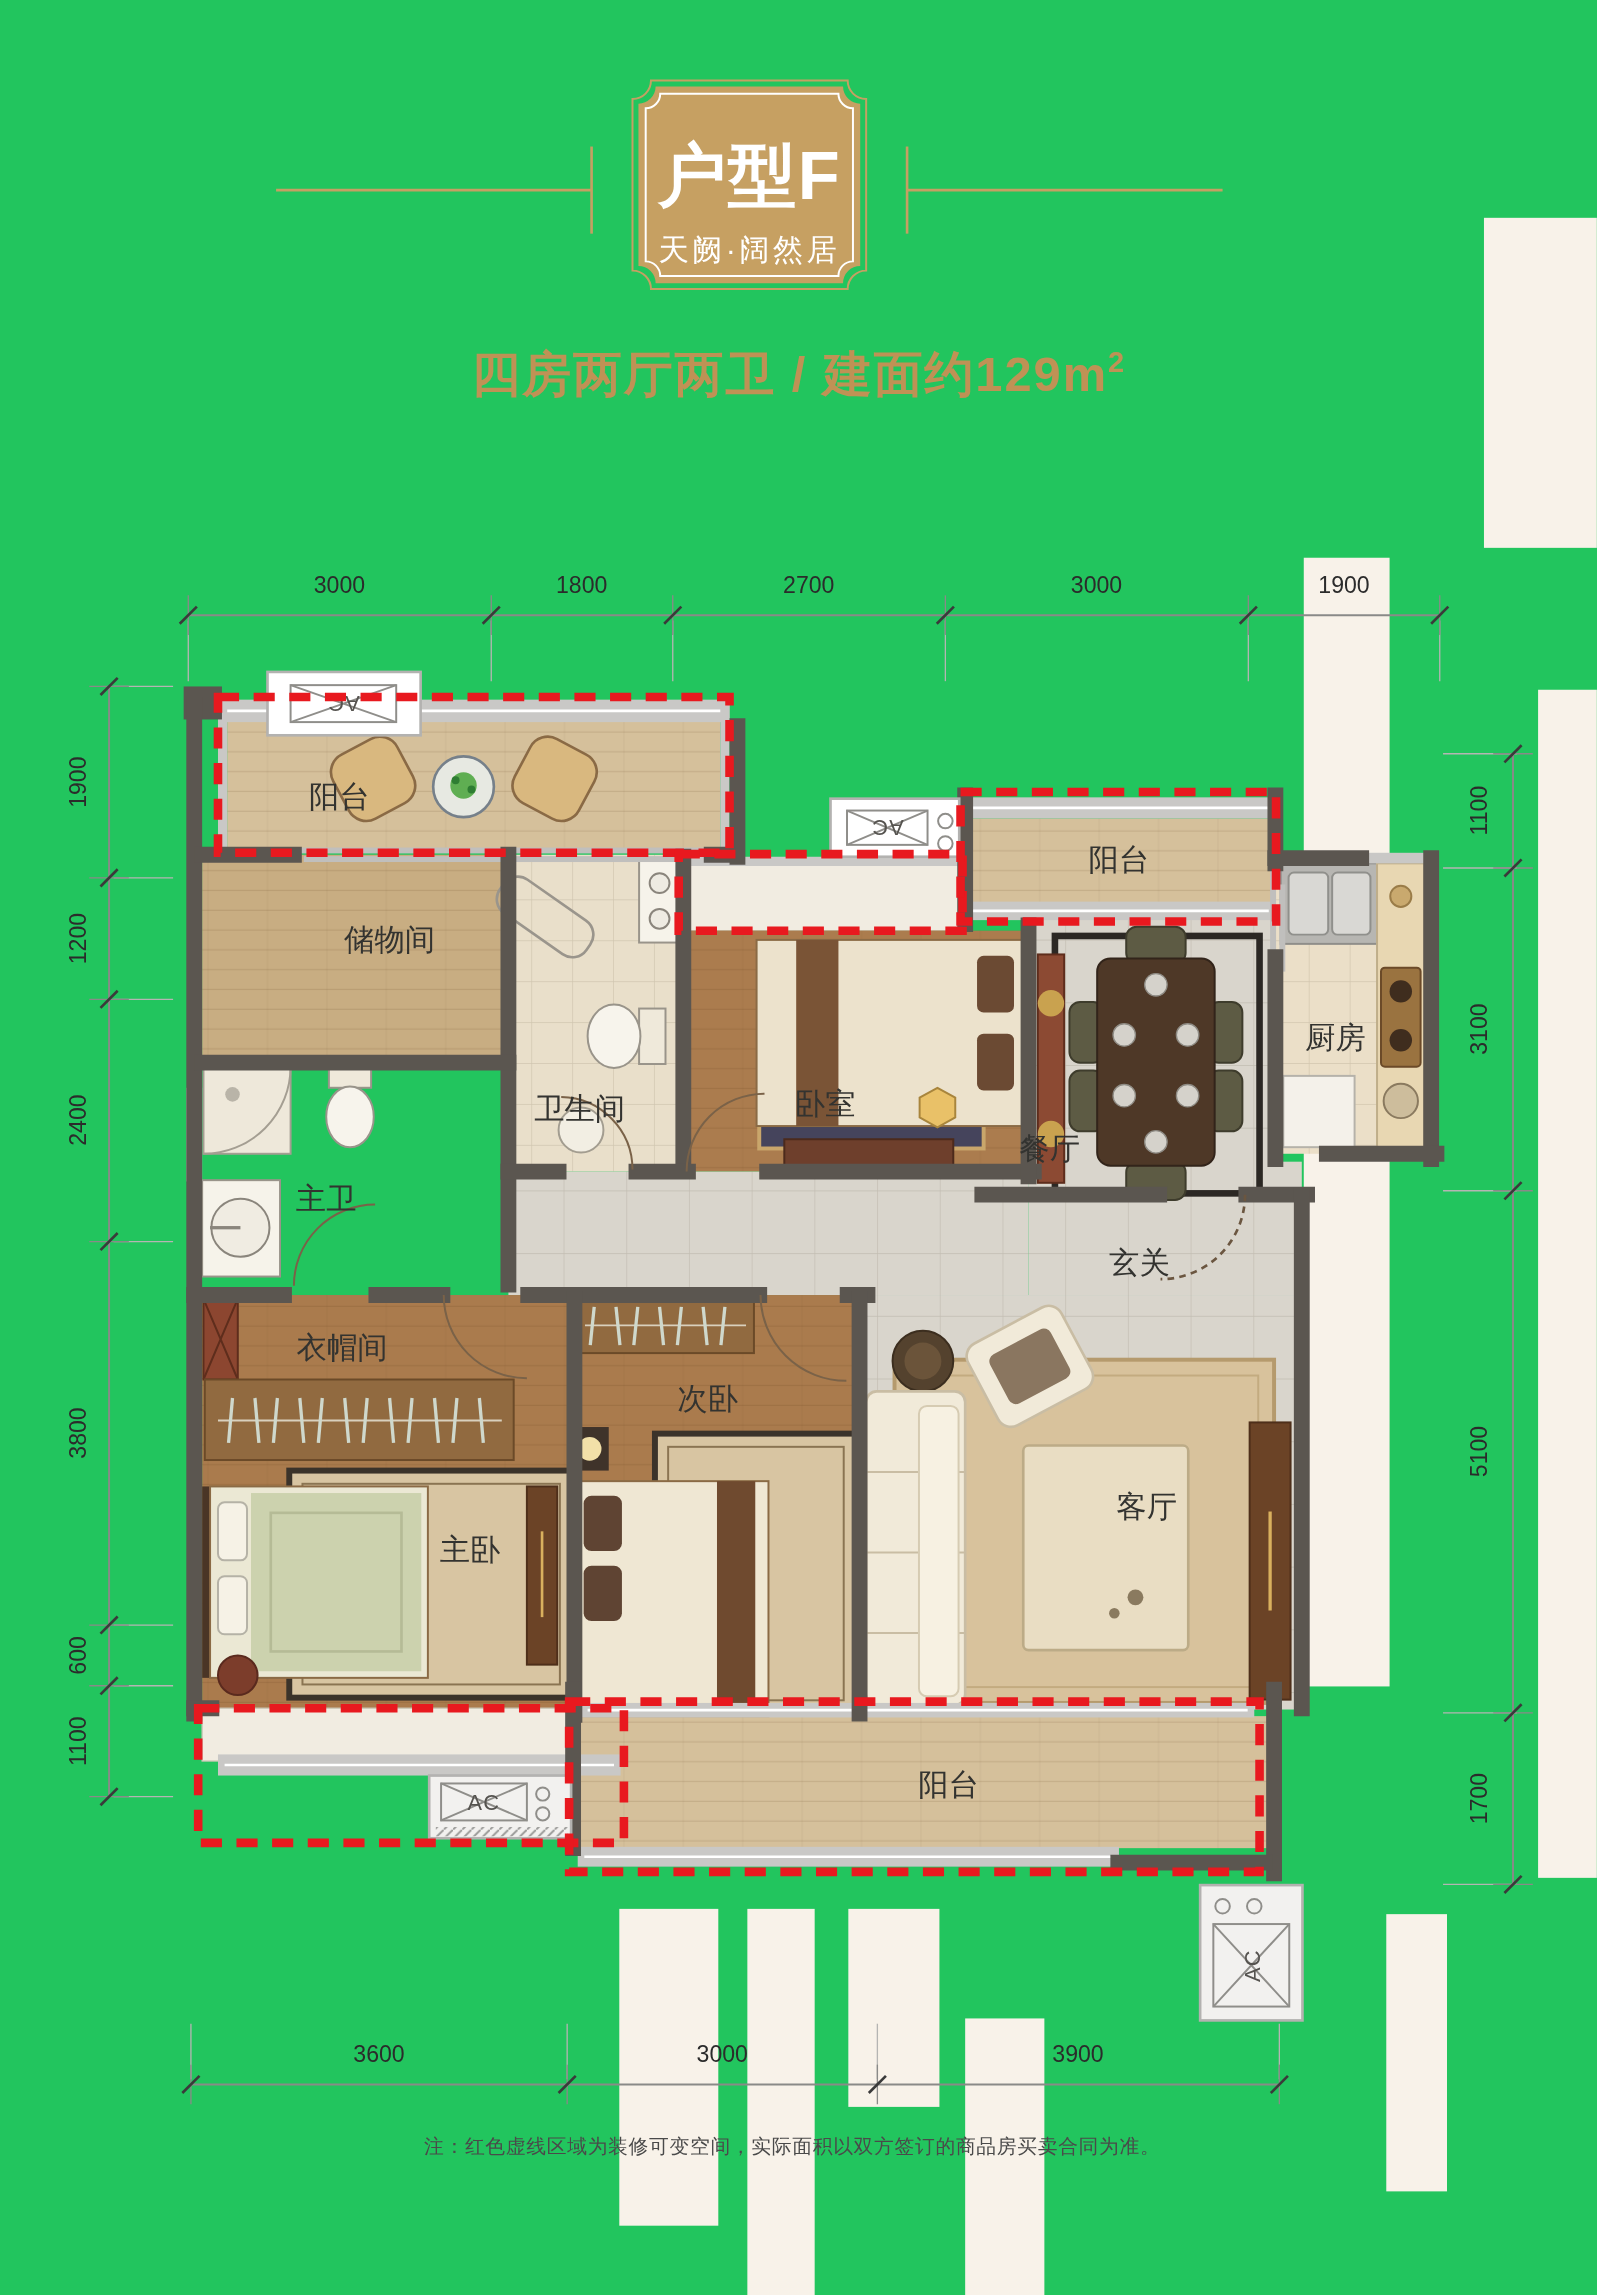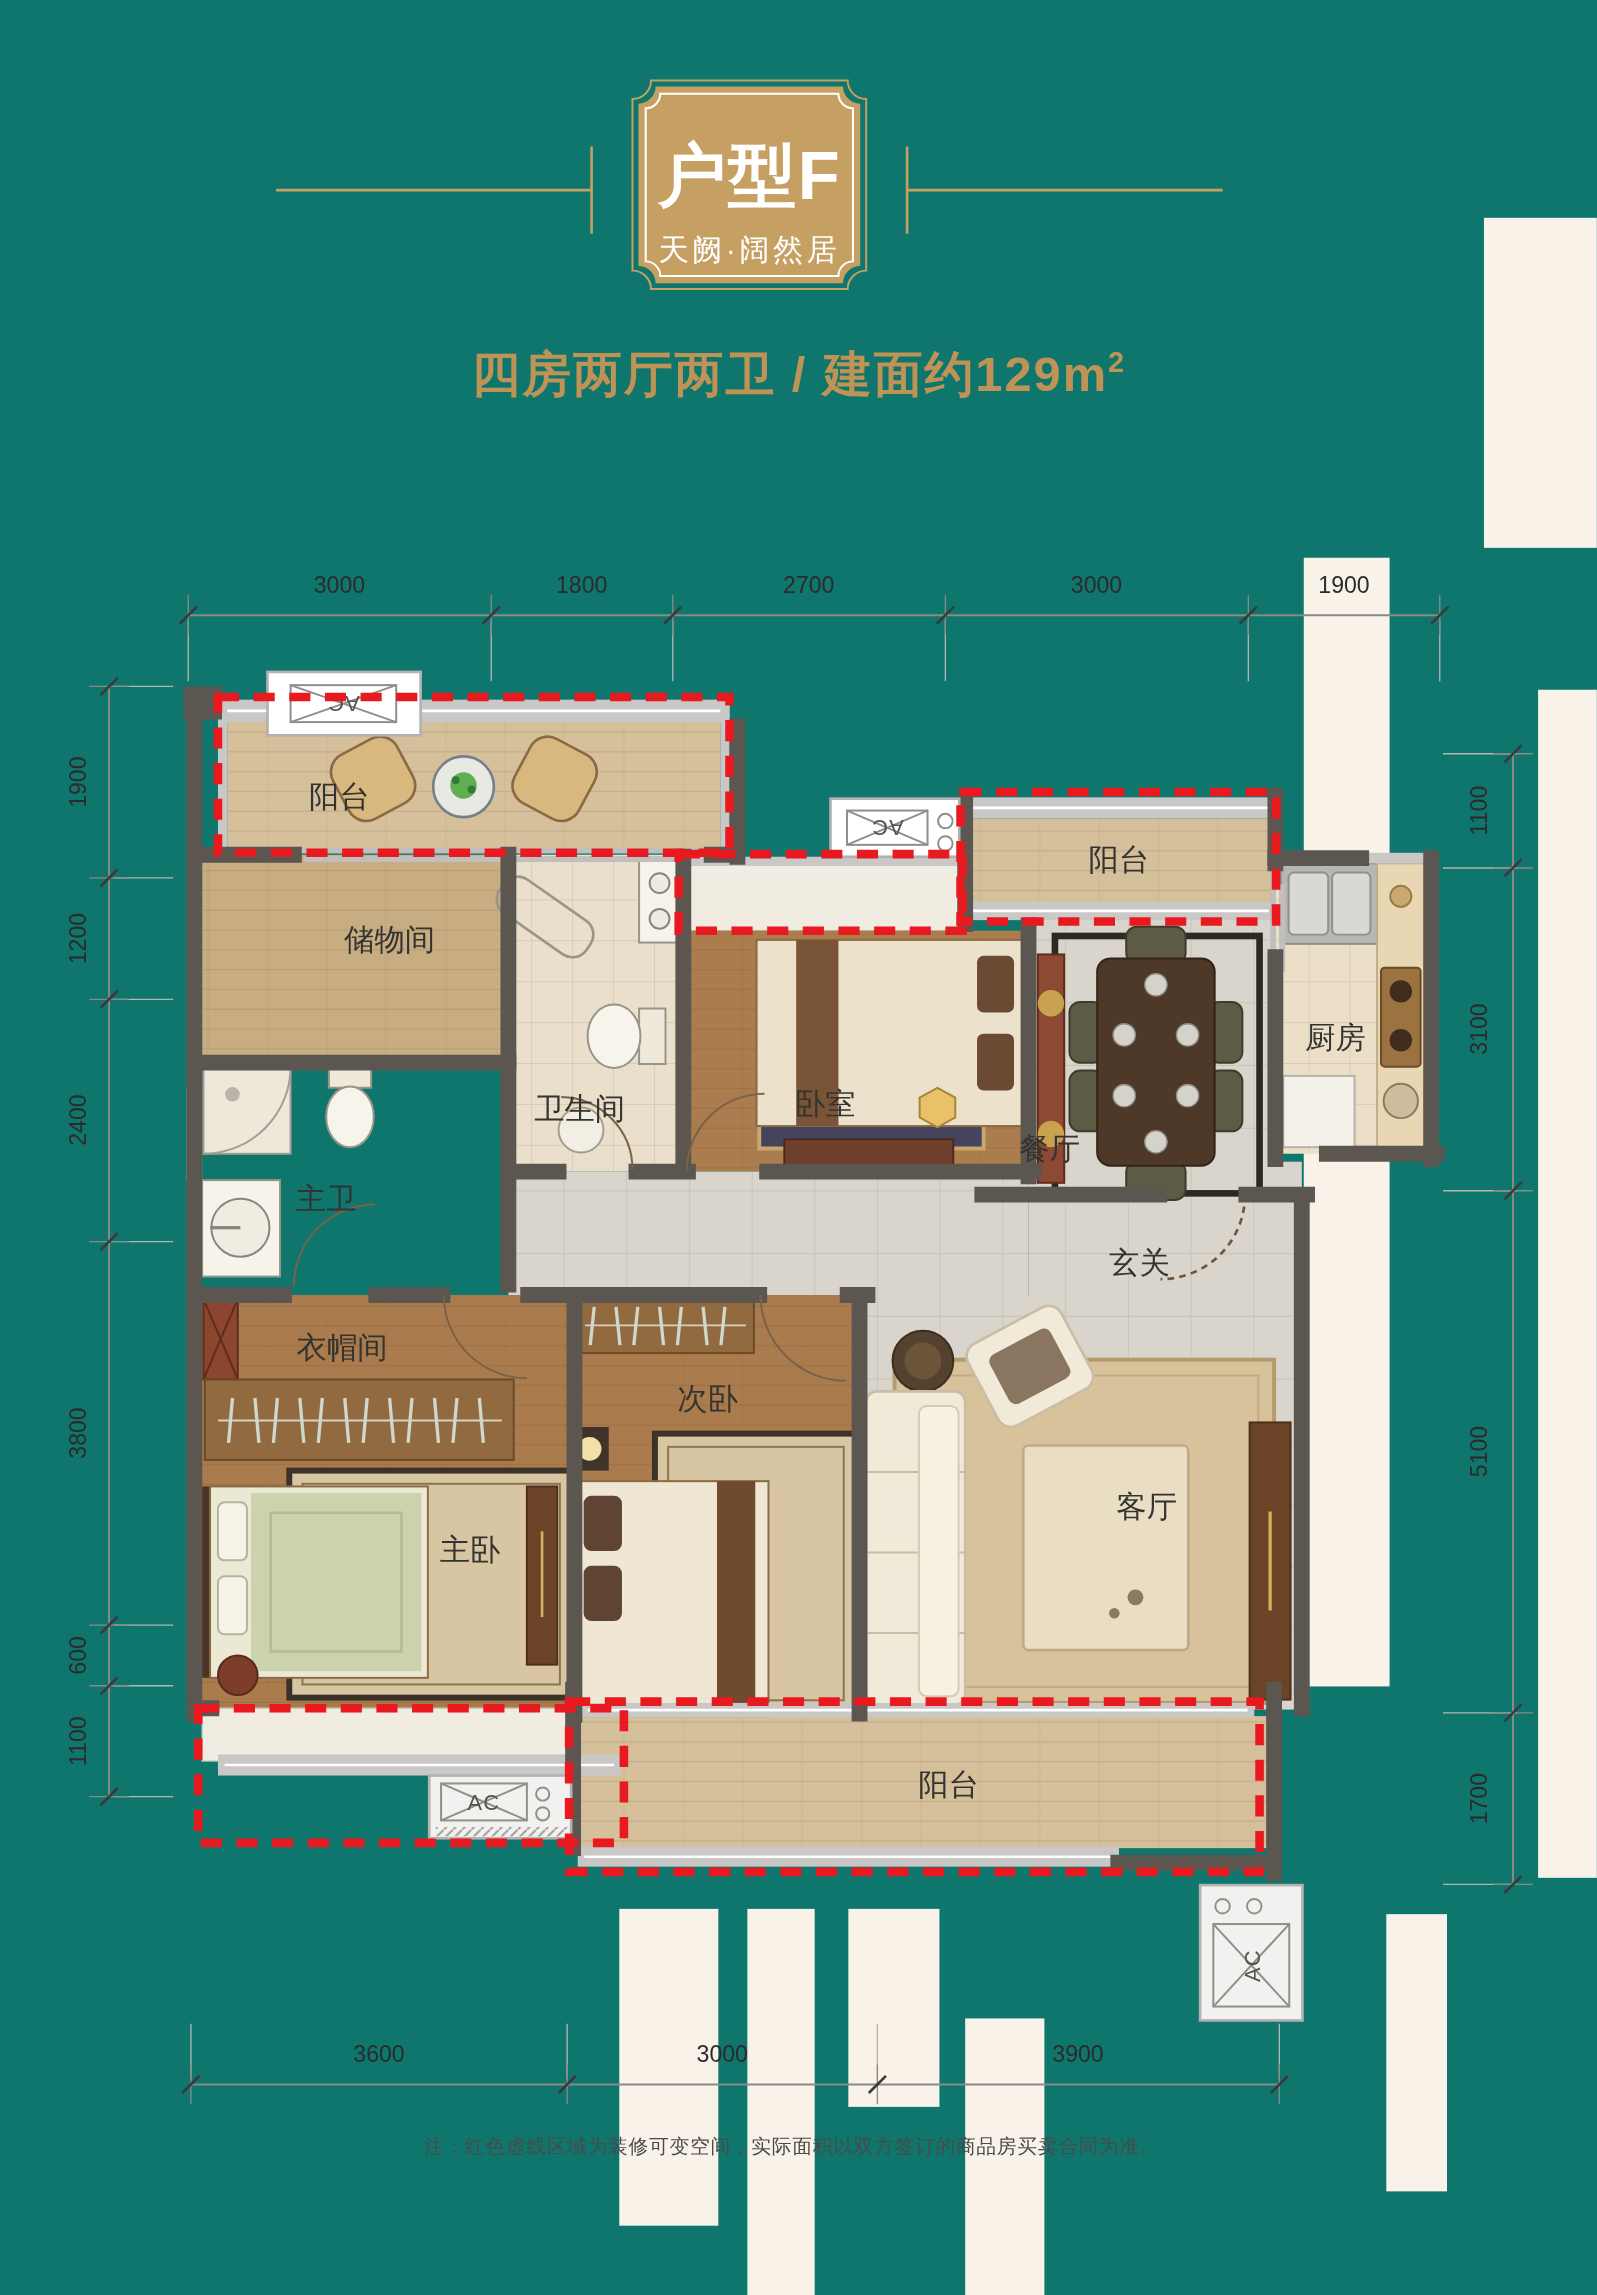--- a/index.html
+++ b/index.html
@@ -1,16 +1,16 @@
 <!DOCTYPE html>
 <html style="font-size:10.6px"><head>
 <meta charset="utf-8">
 <style>
   html,body{margin:0;padding:0;background:#ffffff;}
-  .page{position:relative;width:1597px;height:2295px;background:#0f766e;overflow:hidden;
+  .page{position:relative;width:1597px;height:2295px;background:#22c55e;overflow:hidden;
         font-family:"Liberation Sans","DejaVu Sans",sans-serif;}
   svg{display:block;}
   text{font-family:"Liberation Sans","DejaVu Sans",sans-serif;}
   .room-label{font-size:46px;font-weight:500;fill:#333330;}
   .dim-label{font-size:35px;fill:#2b2b2b;}
   .ac-label{font-size:33px;fill:#55534f;letter-spacing:2px;}
 </style>
 </head>
 <body>
 

